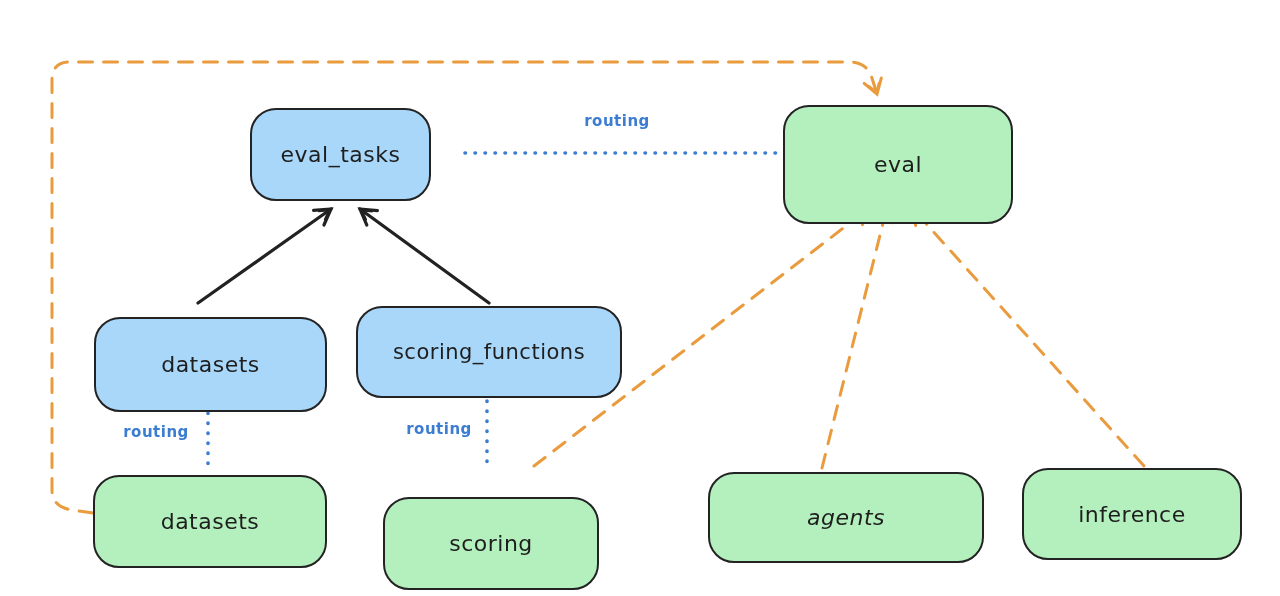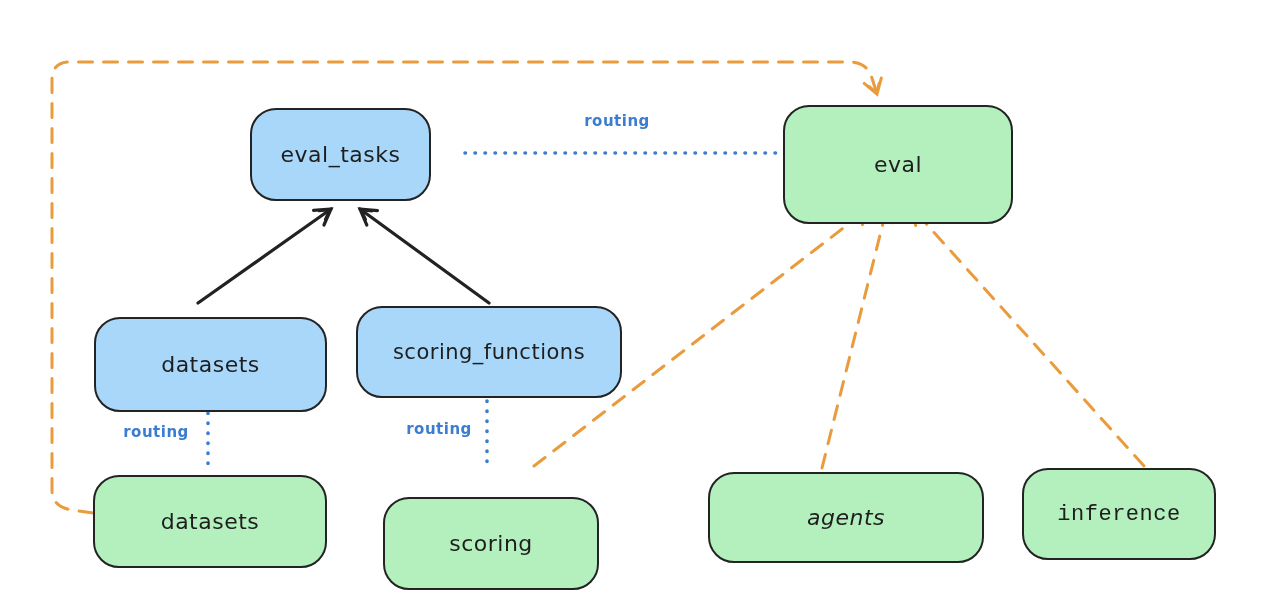--- a/index.html
+++ b/index.html
@@ -32,21 +32,21 @@
   }
   .node.blue{background:var(--blue-fill);}
   .node.green{background:var(--green-fill);}
   #n-eval-tasks{left:250px;top:108px;width:181px;height:93px;}
   #n-eval{left:783px;top:105px;width:230px;height:119px;}
   #n-datasets{left:94px;top:317px;width:233px;height:95px;}
   #n-scoring-functions{left:356px;top:306px;width:266px;height:92px;font-size:21px;}
   #n-datasetio{left:93px;top:475px;width:234px;height:93px;}
   #n-scoring{left:383px;top:473px;width:216px;height:93px;margin-top:24px;}
   #n-agents{left:708px;top:472px;width:276px;height:91px;font-style:italic;}
-  #n-inference{left:1022px;top:468px;width:194px;height:92px;font-family:Liberation Mono, monospace;}
+  #n-inference{left:1022px;top:468px;width:220px;height:92px;}
   .edge-label{
     position:absolute;
     width:90px;
     text-align:center;
     font-size:15px;
     font-weight:bold;
     color:var(--routing);
     letter-spacing:0.5px;
   }
   #lbl-routing-top{left:572px;top:112px;}

